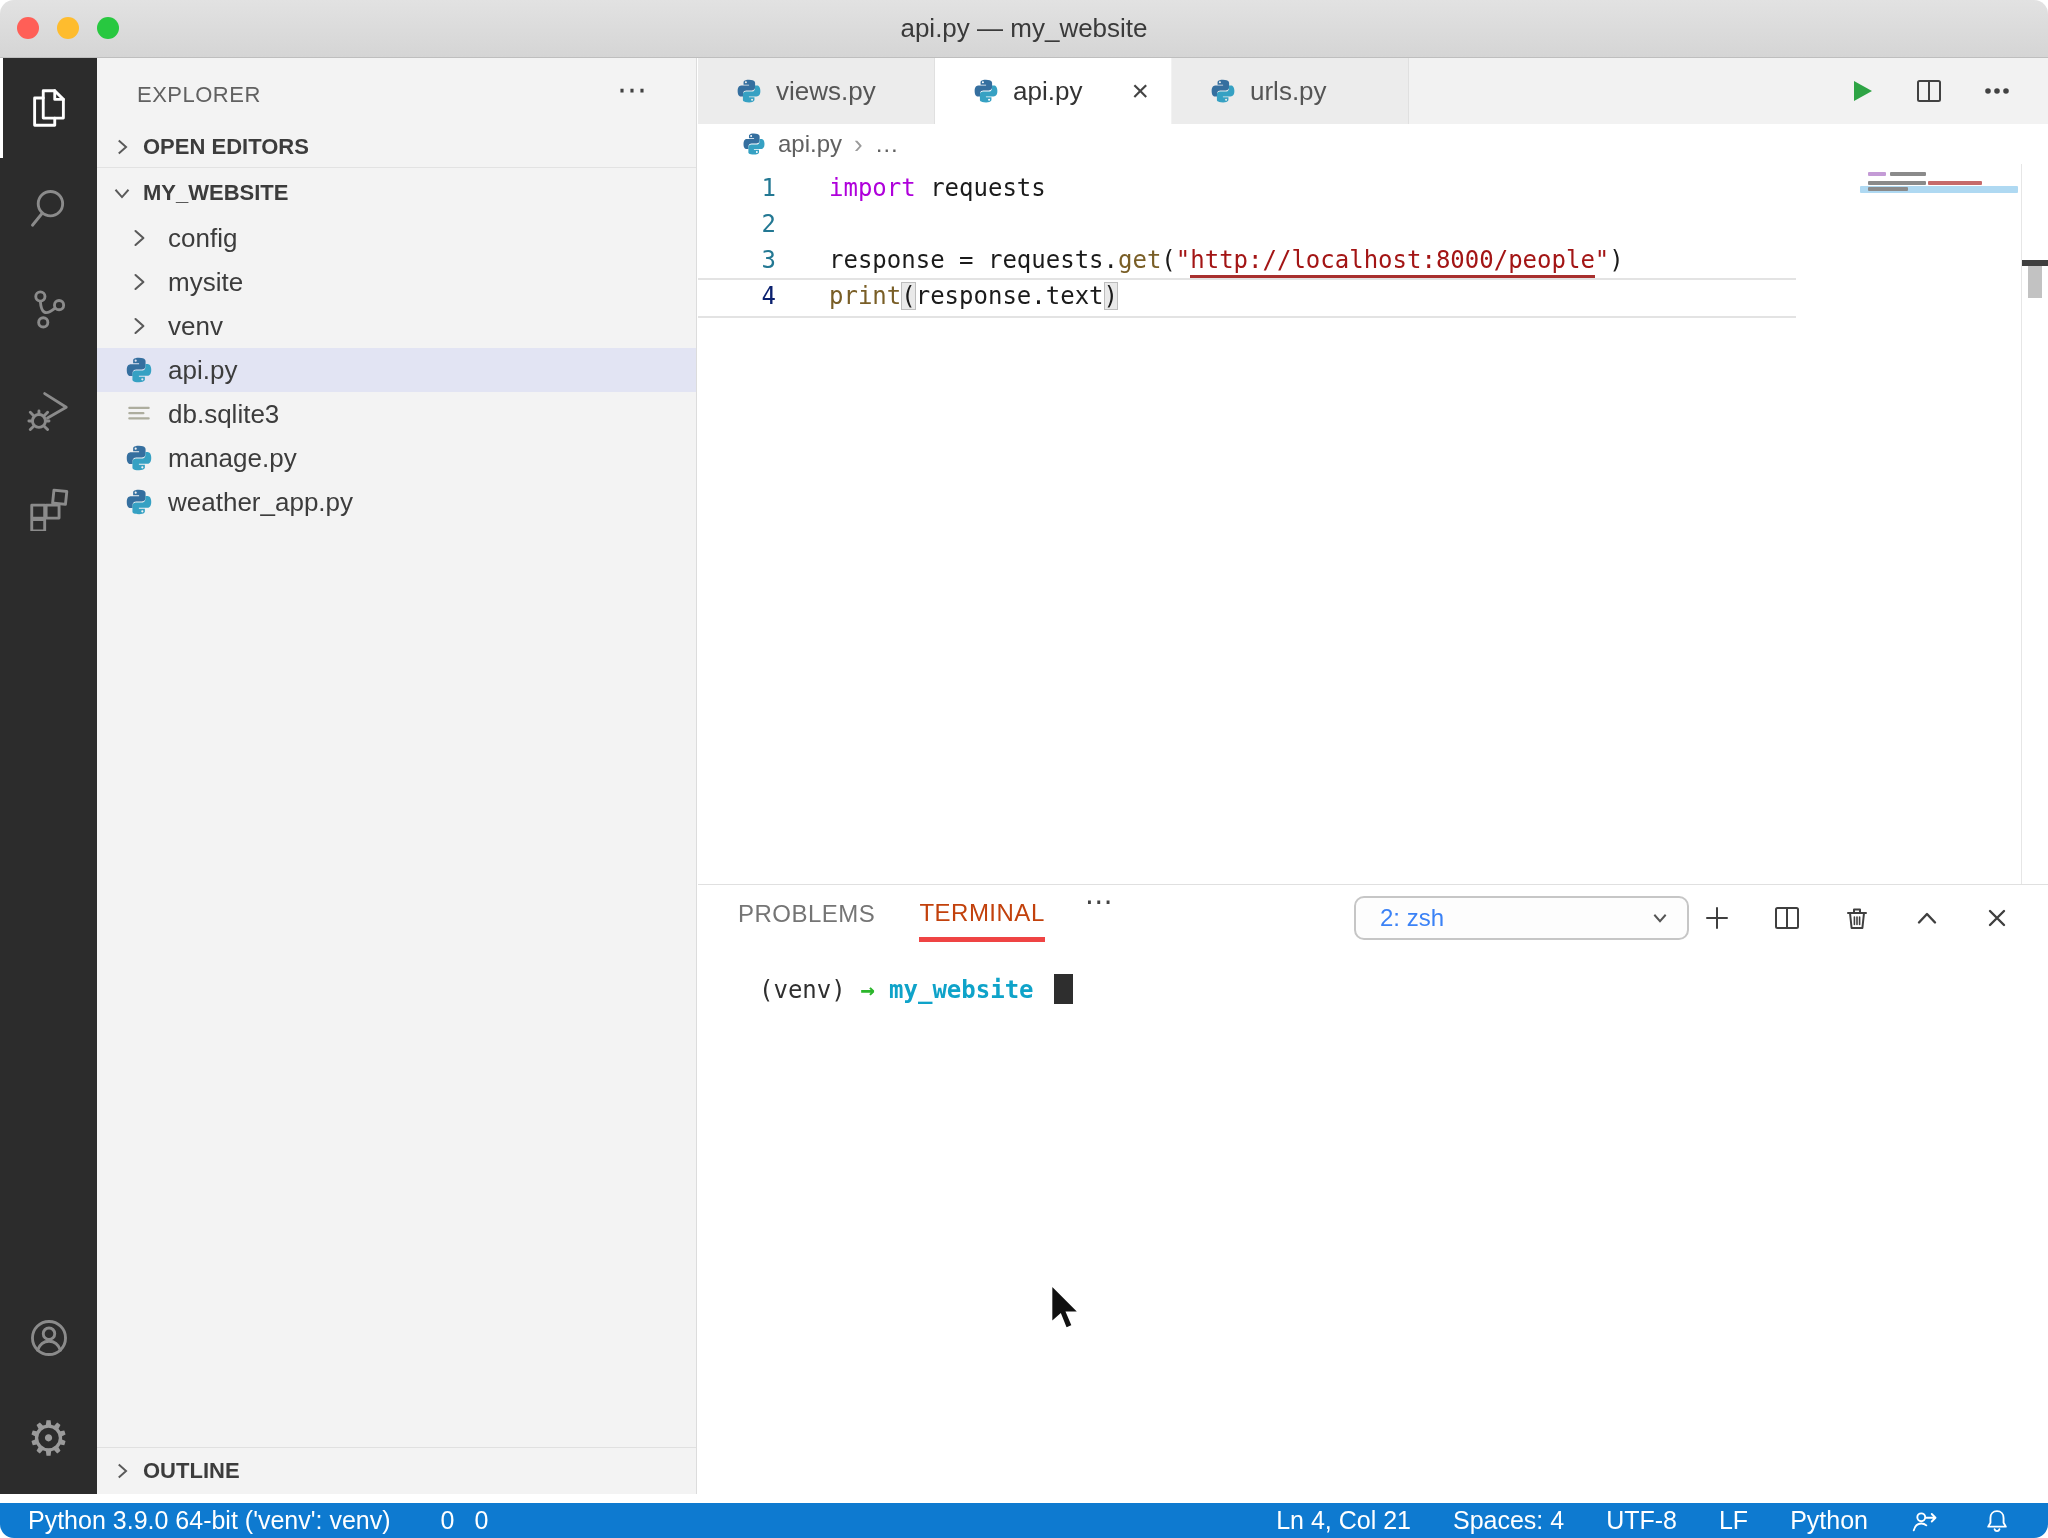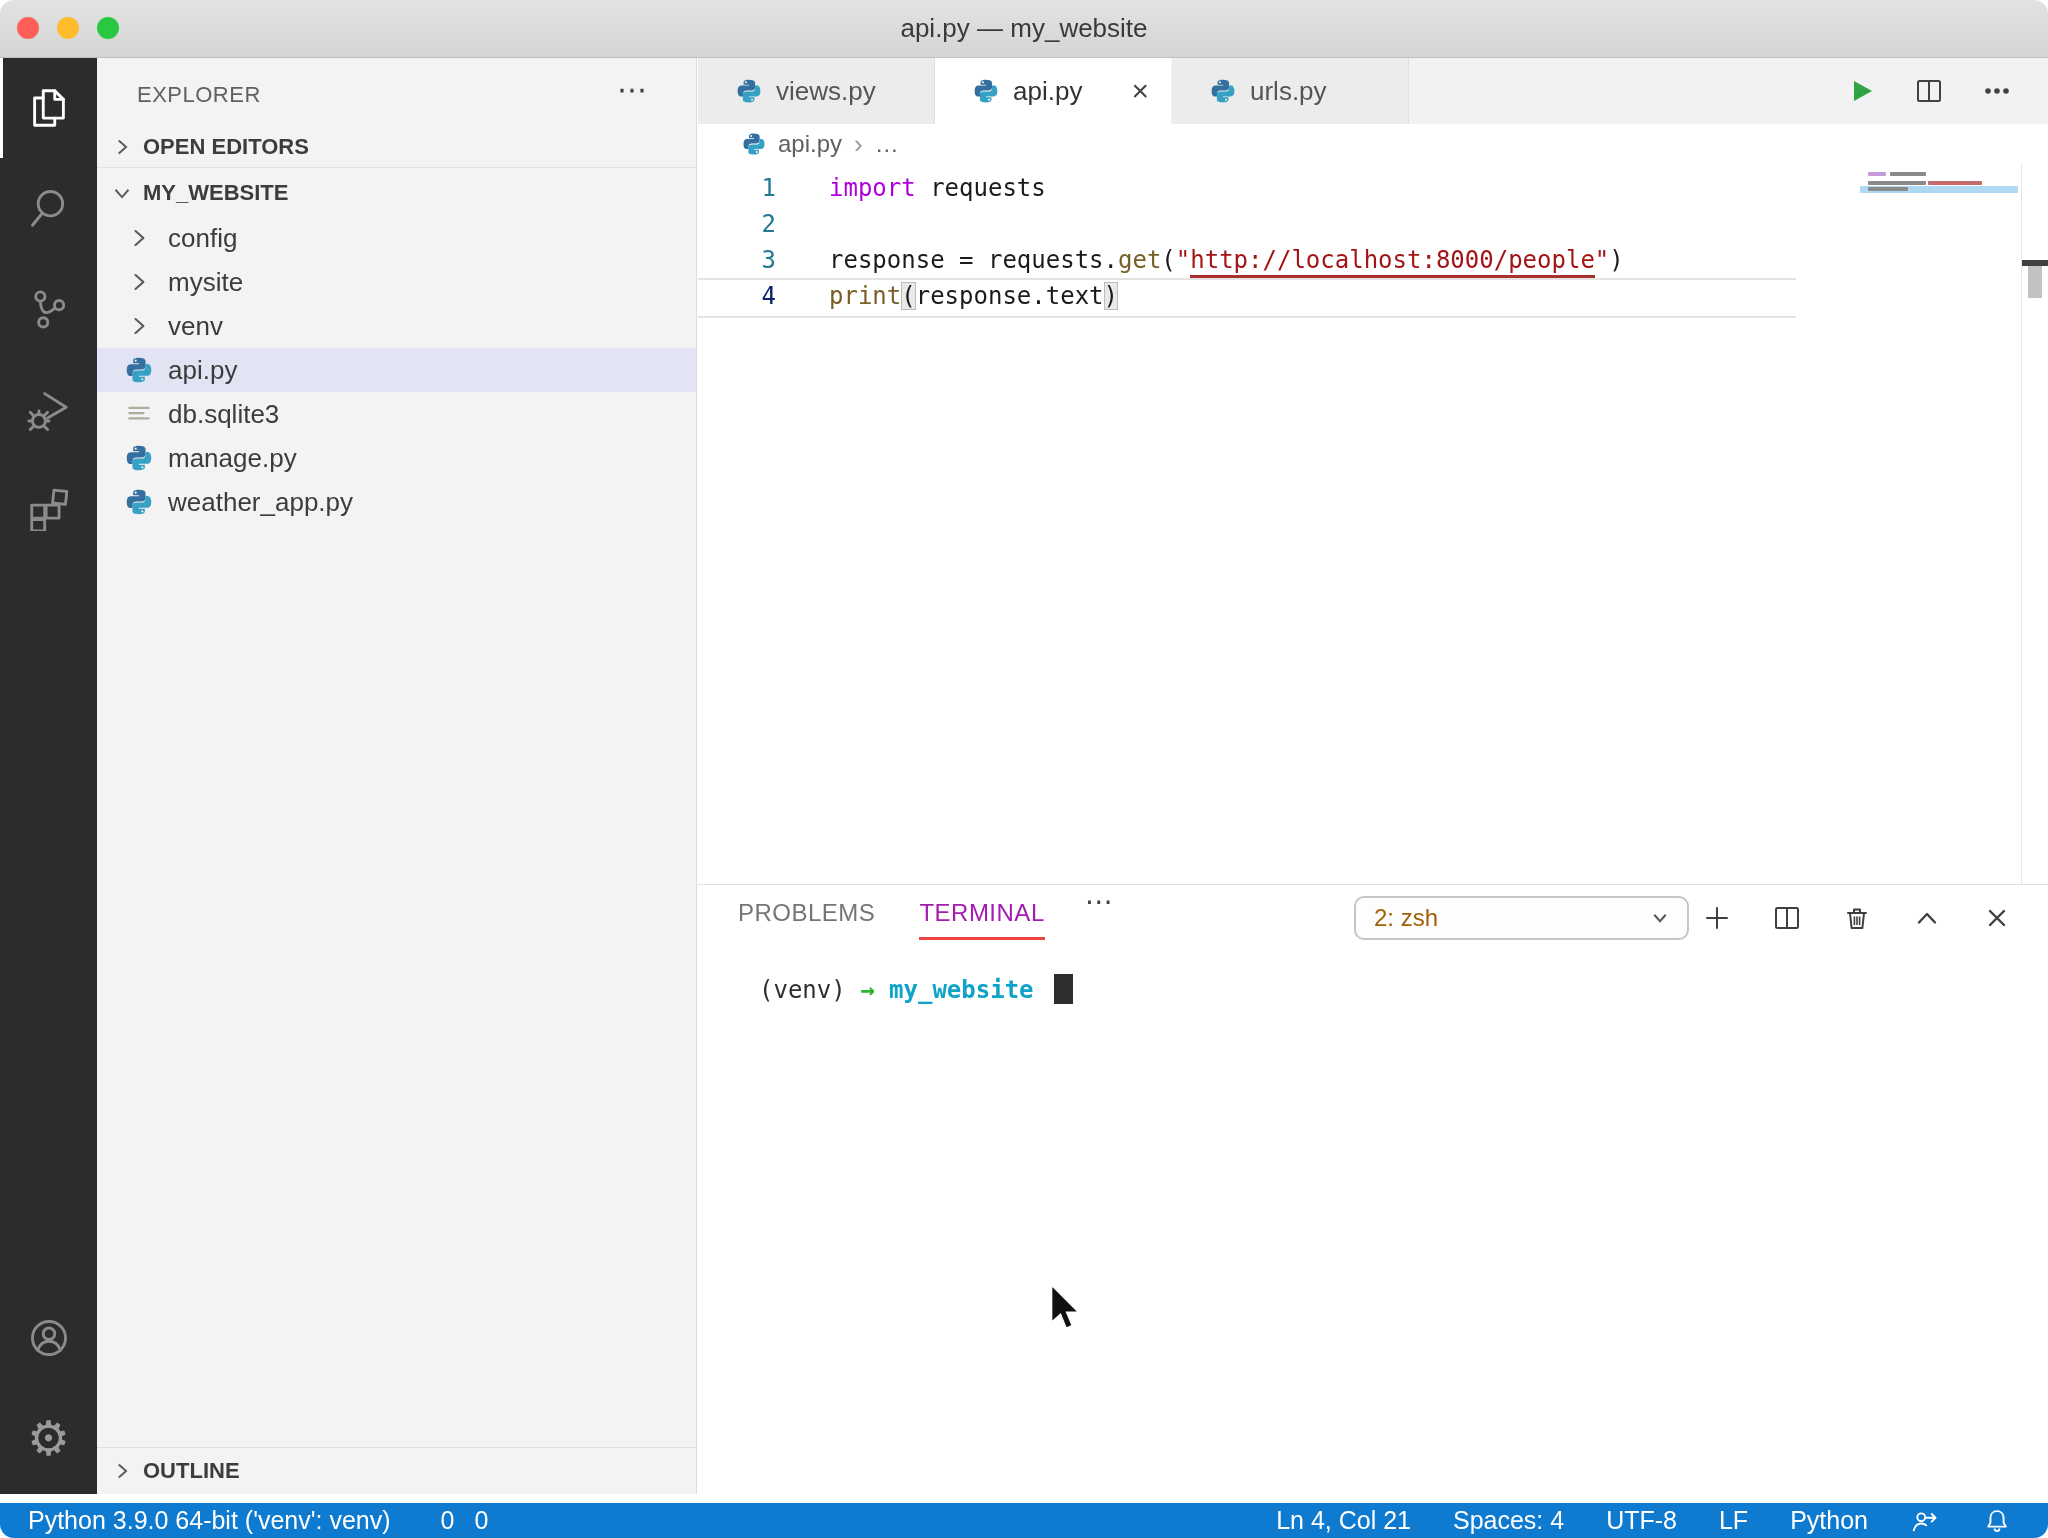--- a/index.html
+++ b/index.html
@@ -70,24 +70,24 @@
   .mm{position:absolute;border-radius:1px;}
   .scrolltrack{position:absolute;right:0;top:0;bottom:0;width:26px;border-left:1px solid #E6E6E6;}
   .scroll-deco{position:absolute;left:0;right:0;top:96px;height:6px;background:#3F3F3F;}
   .scroll-handle{position:absolute;left:6px;top:102px;width:14px;height:32px;background:#C2C2C2;cursor:grab;}
 
   
   .panel{position:absolute;left:698px;top:884px;right:0;height:610px;background:#fff;border-top:1px solid #E0E0E0;box-sizing:border-box;}
   .panel-header{position:relative;height:66px;display:flex;align-items:flex-start;}
   .panel-tabs{display:flex;align-items:center;gap:44px;margin-left:40px;}
   .ptab{font-size:24px;letter-spacing:.5px;color:#757575;cursor:pointer;padding:14px 0 10px 0;border-bottom:3px solid transparent;}
-  .ptab.active{color:#a21caf;border-bottom:3px solid #ef4444;}
+  .ptab.active{color:#c2410c;border-bottom:5px solid #ef4444;}
   .panel-more{margin-left:40px;font-size:28px;color:#424242;letter-spacing:3px;cursor:pointer;}
   .shell-select{position:absolute;left:656px;top:11px;width:335px;height:44px;border:2px solid #C6C6C6;border-radius:10px;background:#FDFDFD;display:flex;align-items:center;box-sizing:border-box;cursor:pointer;}
-  .shell-value{font-size:24px;color:#a16207;margin-left:18px;flex:1;}
+  .shell-value{font-size:24px;color:#3b82f6;margin-left:24px;flex:1;}
   .shell-chev{margin-right:14px;color:#555;display:flex;}
   .shell-chev svg{width:26px;height:26px;}
   .panel-actions{position:absolute;right:34px;top:0;height:66px;display:flex;align-items:center;gap:36px;}
   .panel-actions .act{width:34px;height:34px;color:#3F3F3F;display:flex;align-items:center;justify-content:center;cursor:pointer;}
   .panel-actions svg{width:32px;height:32px;}
   .term{margin:22px 0 0 61px;font-family:"DejaVu Sans Mono","Liberation Mono",monospace;font-size:24px;line-height:34px;}
   .t-venv{color:#2F2F2F;}
   .t-arrow{color:var(--c-arrow,#2BB62B);font-weight:bold;}
   .t-cwd{color:var(--c-cwd,#0FA3C9);font-weight:bold;}
   .t-cursor{display:inline-block;width:19px;height:30px;background:#2E2E2E;vertical-align:-6px;margin-left:6px;}

